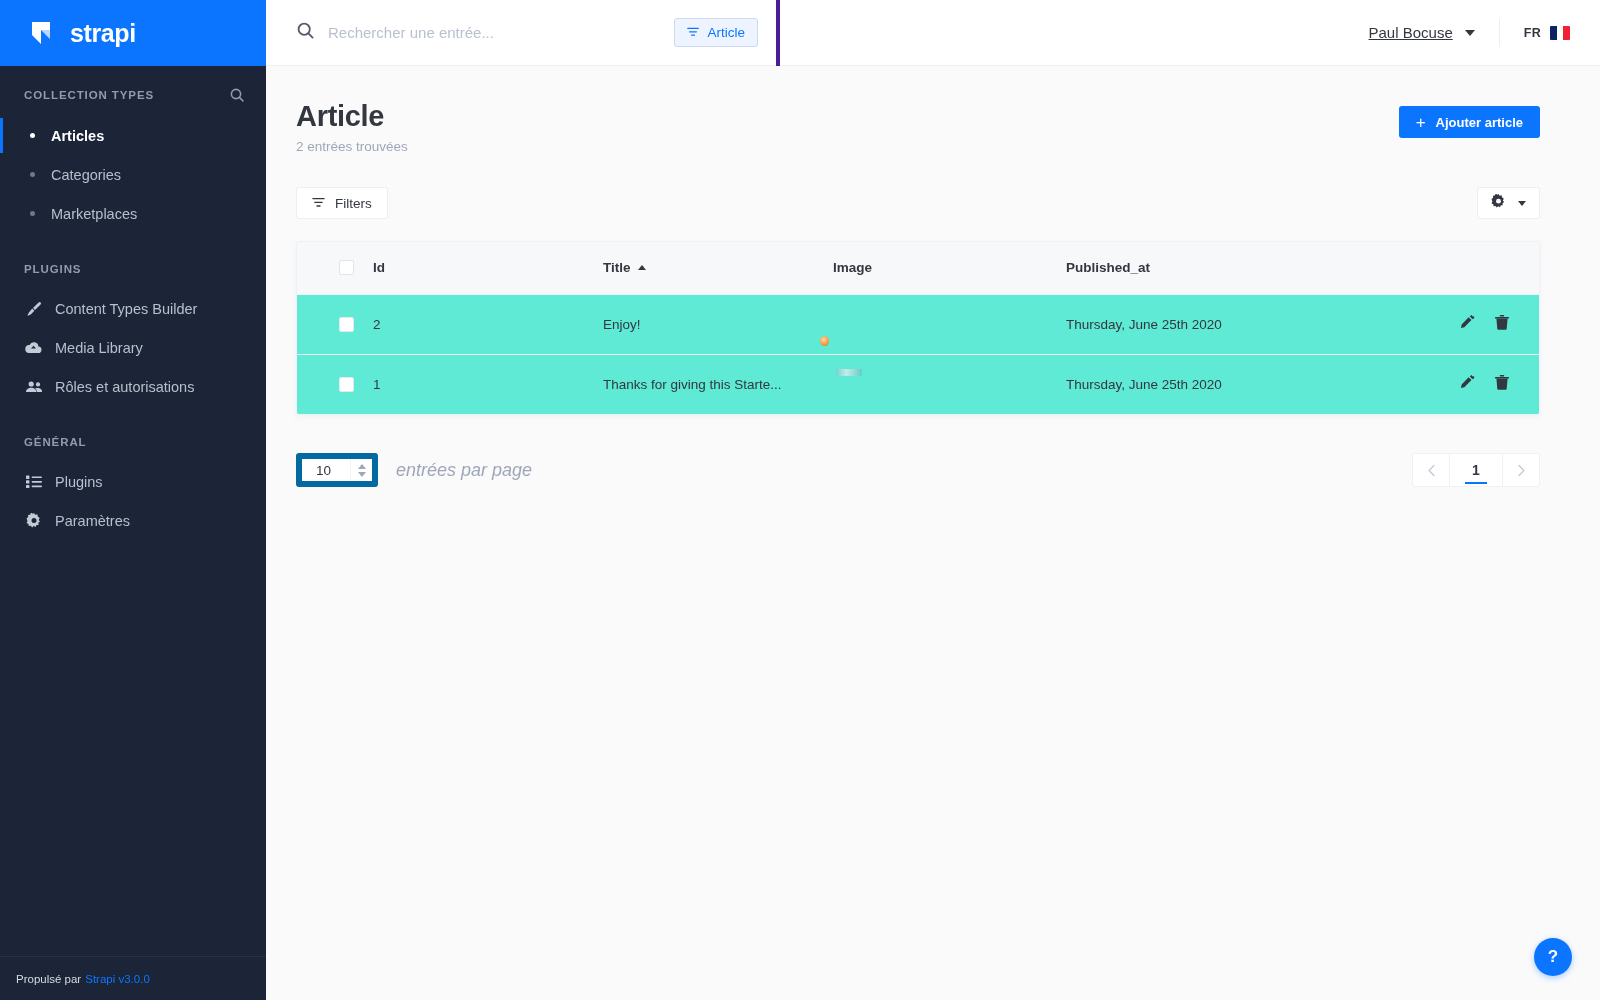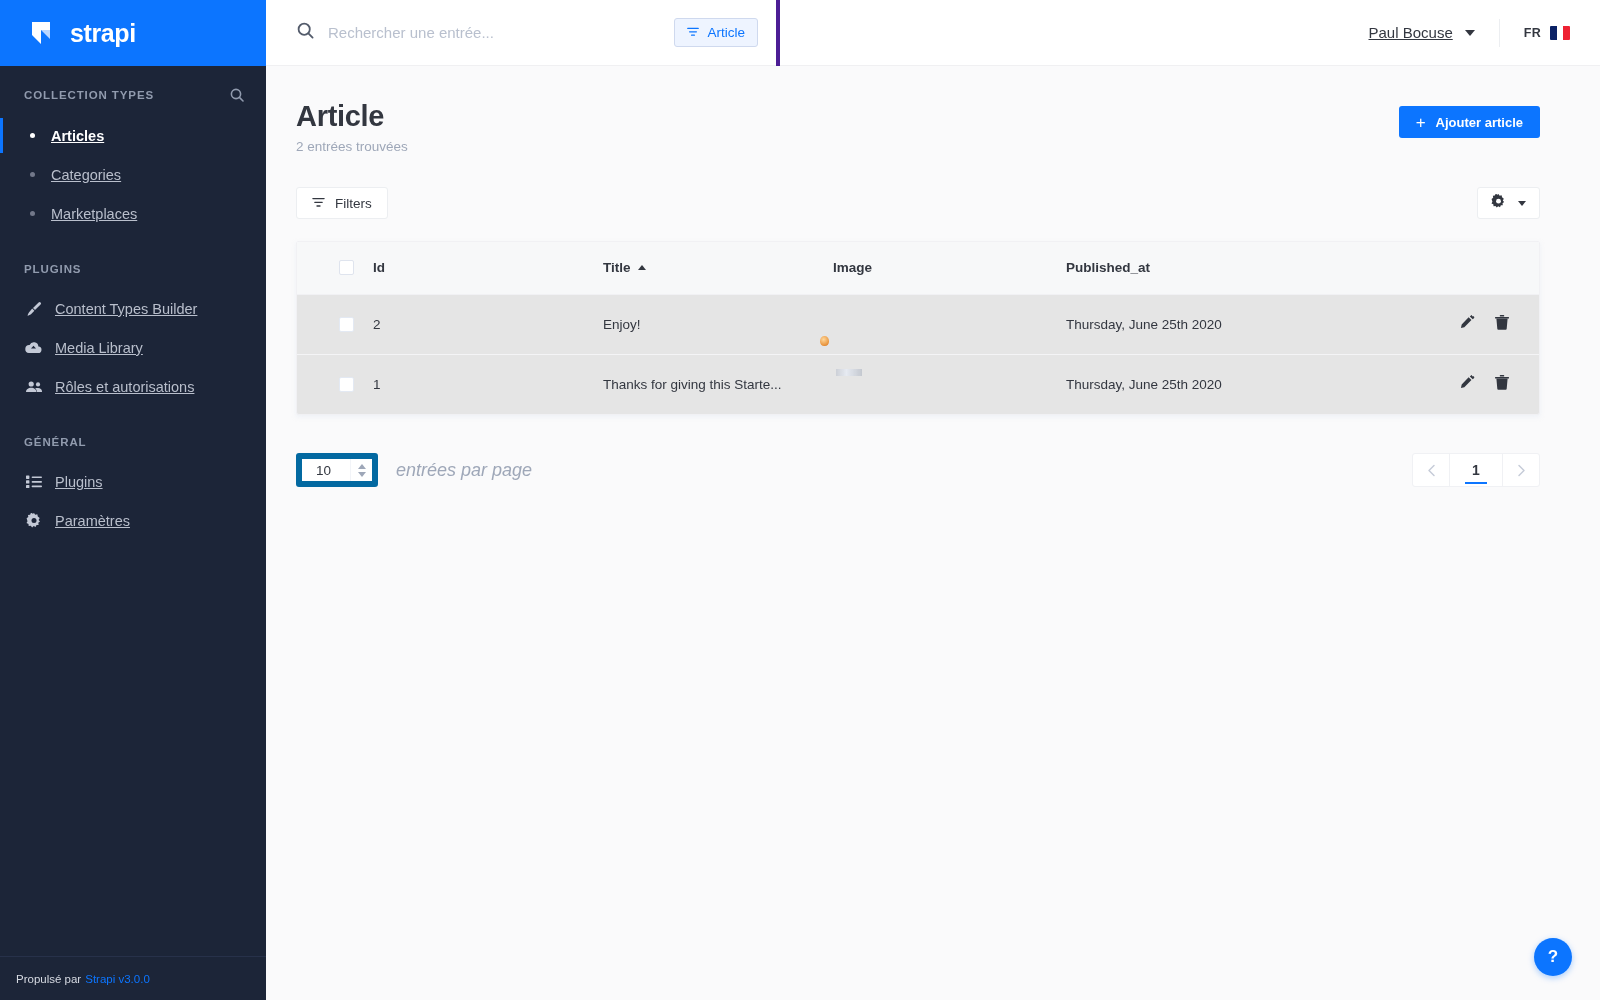--- a/index.html
+++ b/index.html
@@ -38,21 +38,21 @@
   .side-section-title {
     color: #919bae; font-size: 11.5px; font-weight: bold;
     letter-spacing: 0.9px; text-transform: uppercase;
   }
   .side-search-icon { cursor: pointer; line-height: 0; }
   .side-group { margin-bottom: 30px; }
   .side-item {
     display: flex; align-items: center; gap: 12px;
     height: 39px; padding-left: 24px;
     color: #b9bfcc; font-size: 14.5px;
-    cursor: pointer; position: relative; text-decoration: underline;
+    cursor: pointer; position: relative;
   }
   .side-item.ct { padding-left: 30px; gap: 16px; }
   .side-item.active { color: #ffffff; font-weight: bold; }
   .side-item.active::before {
     content: ""; position: absolute; left: 0; top: 2px;
     width: 3px; height: 35px; background: #0c75ff;
   }
   .bullet { width: 5px; height: 5px; border-radius: 50%; background: #72788a; }
   .side-item.active .bullet { background: #ffffff; }
   .side-icon { width: 19px; display: flex; align-items: center; justify-content: center; line-height: 0; }
@@ -148,21 +148,21 @@
     cursor: pointer;
   }
   .caret-sm {
     width: 0; height: 0;
     border-left: 4.5px solid transparent; border-right: 4.5px solid transparent;
     border-top: 5.5px solid #333740;
   }
 
   
   .table-card {
-    margin-top: 22px; background: #e5e5e5;
+    margin-top: 22px; background: #5eead4;
     border-radius: 3px; box-shadow: 0 2px 4px rgba(227,233,243,.5);
     border: 1px solid #f1f1f4;
   }
   table { width: 100%; border-collapse: collapse; table-layout: fixed; }
   thead tr { background: #f7f8f9; height: 52px; }
   th {
     text-align: left; font-size: 13.5px; color: #333740; font-weight: bold;
     border-bottom: 1px solid #f1f1f4;
   }
   tbody tr { height: 60px; border-bottom: 1px solid #f4f4f6; }

